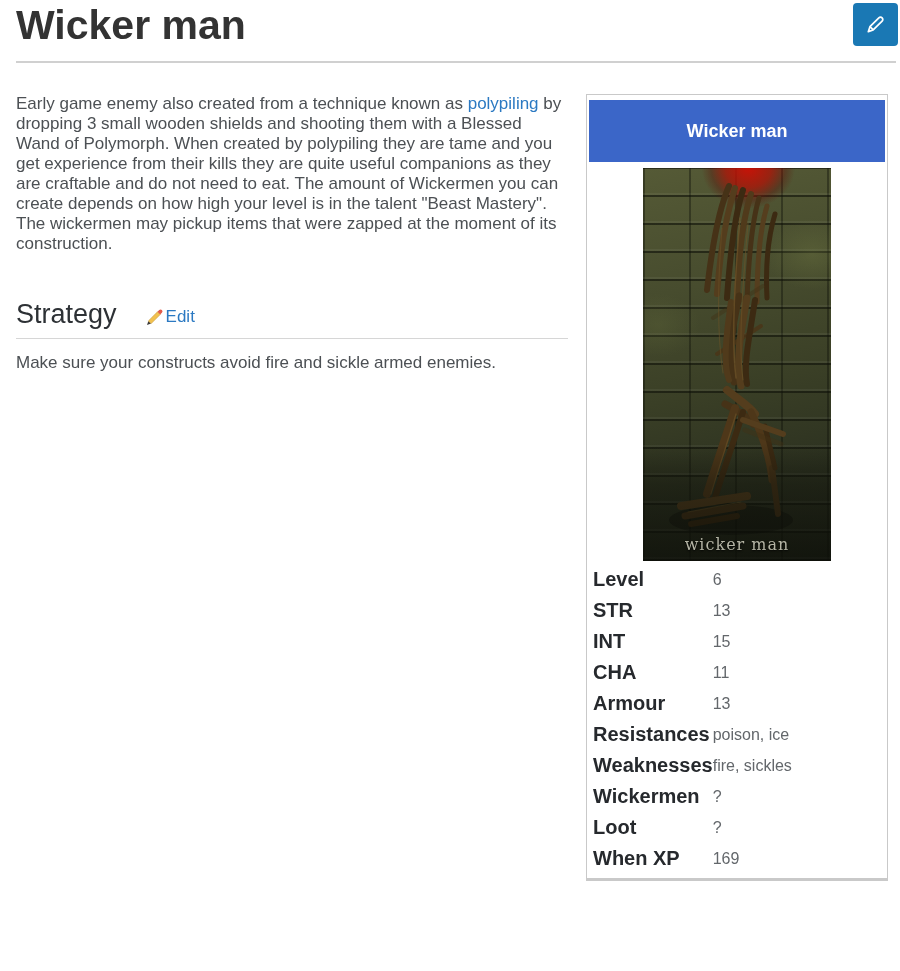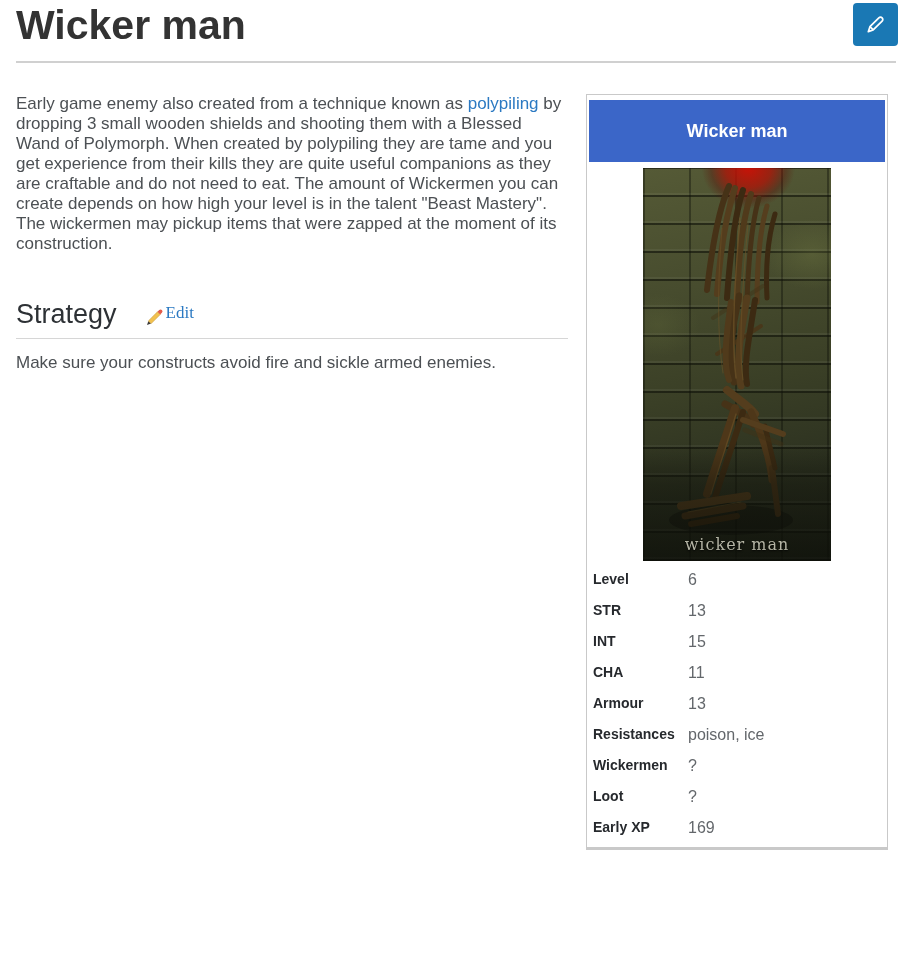--- a/index.html
+++ b/index.html
@@ -15,22 +15,22 @@
 
   hr.title-rule { border:0; border-top:2px solid #d0d0d0; margin:12px 4px 0 16px; }
 
   .content { display:flex; align-items:flex-start; margin:31px 12px 0 16px; }
   .main-col { flex:none; width:552px; margin-right:18px; }
   .main-col p { margin:0; font-size:17px; line-height:20px; color:#4c5054; }
   .wiki-link { color:#2b79c2; text-decoration:none; cursor:pointer; }
 
   h2.section-heading { margin:45px 0 0; font-size:27px; font-weight:400; color:#2d3135;
                        display:flex; align-items:center; gap:28px; }
-  .section-edit { display:inline-flex; align-items:flex-start; font-size:17px;
-                  color:#2b79c2; text-decoration:none; cursor:pointer;font-family:Liberation Serif, serif; }
+  .section-edit { display:inline-flex; align-items:flex-end; font-size:17px;
+                  color:#2b79c2; text-decoration:none; cursor:pointer; }
   .section-edit svg { margin:4px 1px 0 0; }
   hr.section-rule { border:0; border-top:1px solid #d6d6d6; margin:8px 0 0; }
   p.strategy-p1 { margin-top:14px !important; }
   p.strategy-p2 { margin-top:17px !important; }
 
   .infobox { flex:none; width:302px; border:1px solid #c9c9c9; border-bottom-width:3px;
              background:#fff; padding:5px 2px 4px; }
   .infobox-header { height:62px; background:#3b66c8; color:#fff; font-size:18px;
                     font-weight:700; display:flex; align-items:center; justify-content:center; }
 
@@ -46,21 +46,21 @@
   }
   .game-img::after { content:""; position:absolute; left:0; right:0; bottom:0; height:30%;
     background:linear-gradient(180deg, rgba(16,18,10,0) 0%, rgba(16,18,10,0.45) 35%, rgba(10,12,7,0.68) 100%);
     z-index:2; }
   .figure { position:absolute; inset:0; z-index:1; }
   .img-caption { position:absolute; left:0; right:0; bottom:7px; text-align:center;
     font-family:"DejaVu Serif",serif; font-size:16px; letter-spacing:1px; color:#b4b4a4;
     text-shadow:0 1px 2px rgba(0,0,0,0.85); z-index:3; }
 
   table.stats { width:100%; border-collapse:collapse; margin-top:3px; }
-  table.stats th { width:99px; text-align:left; vertical-align:top; font-size:14px;
+  table.stats th { width:99px; text-align:left; vertical-align:top; font-size:20px;
                    font-weight:700; color:#26292d; padding:6px 0 6px 4px; line-height:19px; }
   table.stats td { font-size:16px; color:#63676b; padding:6px 0; line-height:19px;
                    vertical-align:top; }
 </style>
 </head>
 <body>
 
 <div class="page">
 
   <h1 class="page-title">Wicker man</h1>
@@ -157,29 +157,33 @@
             </tr>
           <tr>
               <th>Armour</th>
               <td>13</td>
             </tr>
           <tr>
               <th>Resistances</th>
               <td>poison, ice</td>
             </tr>
           <tr>
+              <th>Weaknesses</th>
+              <td>fire, sickles</td>
+            </tr>
+          <tr>
               <th>Wickermen</th>
               <td>?</td>
             </tr>
           <tr>
               <th>Loot</th>
               <td>?</td>
             </tr>
           <tr>
-              <th>Early XP</th>
+              <th>When XP</th>
               <td>169</td>
             </tr>
         </tbody>
       </table>
     </aside>
 
   </div>
 </div>
 
 </body></html>

